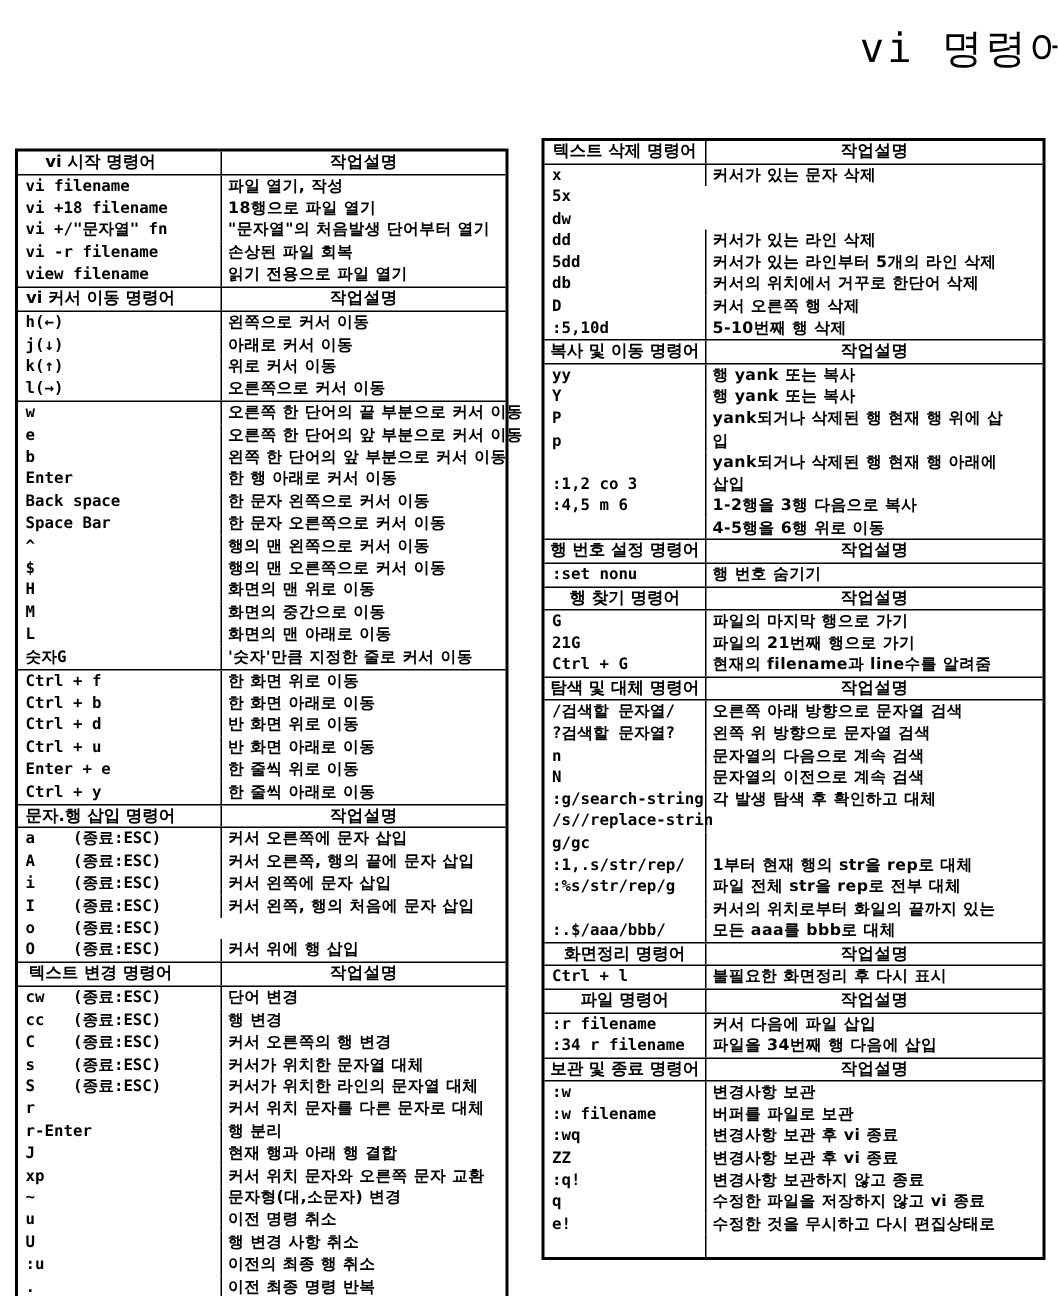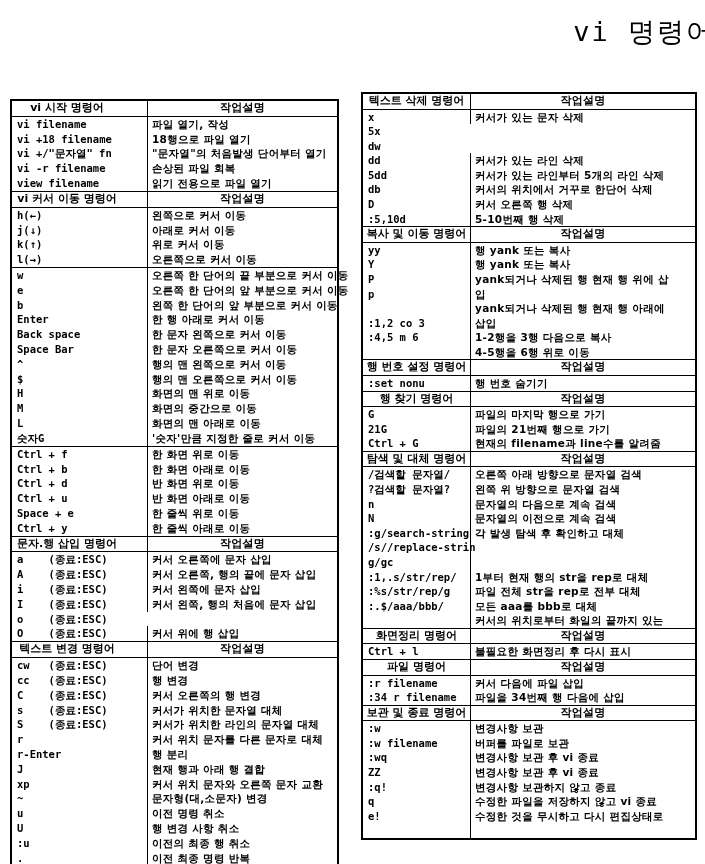--- a/index.html
+++ b/index.html
@@ -156,21 +156,21 @@
         </div>
         <div class="row">
           <div class="cell cmd">Ctrl + d</div>
           <div class="cell desc">반 화면 위로 이동</div>
         </div>
         <div class="row">
           <div class="cell cmd">Ctrl + u</div>
           <div class="cell desc">반 화면 아래로 이동</div>
         </div>
         <div class="row">
-          <div class="cell cmd">Space + e</div>
+          <div class="cell cmd">Enter + e</div>
           <div class="cell desc">한 줄씩 위로 이동</div>
         </div>
         <div class="row">
           <div class="cell cmd">Ctrl + y</div>
           <div class="cell desc">한 줄씩 아래로 이동</div>
         </div>
       </div>
       <div class="section">
         <div class="row header-row">
           <div class="cell cmd">문자.행 삽입 명령어</div>
@@ -415,26 +415,26 @@
         </div>
         <div class="row">
           <div class="cell cmd">:1,.s/str/rep/</div>
           <div class="cell desc">1부터 현재 행의 str을 rep로 대체</div>
         </div>
         <div class="row">
           <div class="cell cmd">:%s/str/rep/g</div>
           <div class="cell desc">파일 전체 str을 rep로 전부 대체</div>
         </div>
         <div class="row">
+          <div class="cell cmd"></div>
+          <div class="cell desc">커서의 위치로부터 화일의 끝까지 있는</div>
+        </div>
+        <div class="row">
           <div class="cell cmd">:.$/aaa/bbb/</div>
           <div class="cell desc">모든 aaa를 bbb로 대체</div>
-        </div>
-        <div class="row">
-          <div class="cell cmd"></div>
-          <div class="cell desc">커서의 위치로부터 화일의 끝까지 있는</div>
         </div>
       </div>
       <div class="section">
         <div class="row header-row">
           <div class="cell cmd">화면정리 명령어</div>
           <div class="cell desc">작업설명</div>
         </div>
       </div>
       <div class="section">
         <div class="row">

